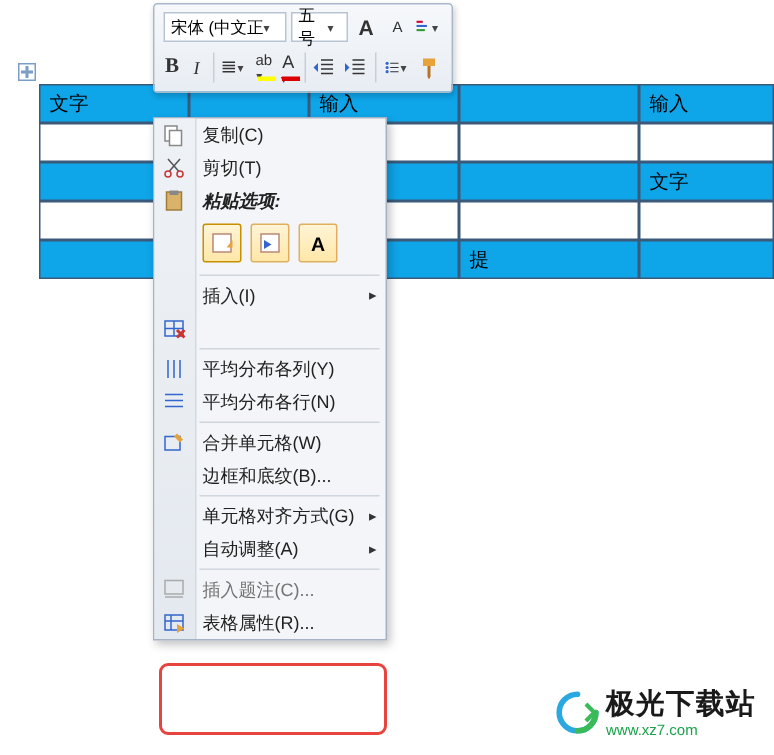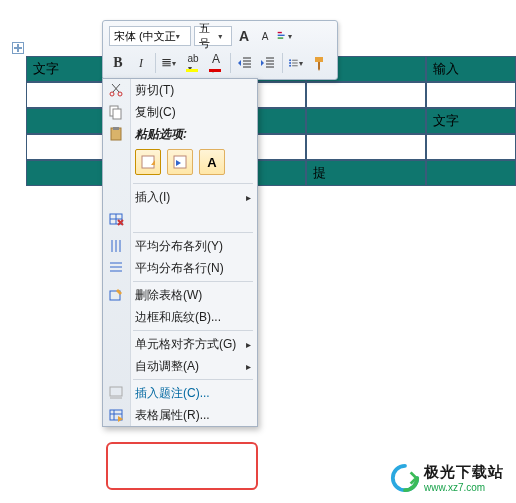--- a/index.html
+++ b/index.html
@@ -5,63 +5,63 @@
 * { margin: 0; padding: 0; box-sizing: border-box; font-family: "Microsoft YaHei", SimSun, sans-serif; }
 body { background: #fff; width: 516px; height: 503px; position: relative; overflow: hidden; }
 
 .anchor { position: absolute; left: 12px; top: 42px; width: 12px; height: 12px; border: 1px solid #7a9ec5; background: #fff; }
 .anchor::before, .anchor::after { content: ''; position: absolute; background: #7a9ec5; }
 .anchor::before { left: 4px; top: 1px; width: 2px; height: 8px; }
 .anchor::after { left: 1px; top: 4px; width: 8px; height: 2px; }
 
 .table-area { position: absolute; left: 26px; top: 56px; width: 490px; }
 .table-row { display: flex; height: 26px; }
-.cell { border: 1px solid #3b5a7a; background: #0f766e; font-size: 13px; padding: 3px 6px; color: #000; }
+.cell { border: 1px solid #3b5a7a; background: #0ea5e9; font-size: 13px; padding: 3px 6px; color: #000; }
 .cell.c1 { width: 100px; }
 .cell.c2 { width: 80px; }
 .cell.c3 { width: 100px; }
 .cell.c4 { width: 120px; }
 .cell.c5 { width: 90px; }
 .cell.white { background: #fff; }
 
-.mini-toolbar { position: absolute; left: 102px; top: 20px; width: 236px; height: 60px; background: linear-gradient(#f6f8fb, #e8edf3); border: 1px solid #a9b8c9; border-radius: 3px; box-shadow: 1px 2px 4px rgba(0,0,0,.2); padding: 3px 6px; }
+.mini-toolbar { position: absolute; left: 102px; top: 2px; width: 200px; height: 60px; background: linear-gradient(#f6f8fb, #e8edf3); border: 1px solid #a9b8c9; border-radius: 3px; box-shadow: 1px 2px 4px rgba(0,0,0,.2); padding: 3px 6px; }
 .tb-row1 { display: flex; align-items: center; gap: 3px; height: 24px; }
 .tb-row2 { display: flex; align-items: center; gap: 5px; height: 26px; margin-top: 2px; }
 .tb-font { font-size: 11px; border: 1px solid #b8c4d2; background: #fff; padding: 1px 4px; height: 20px; display: flex; align-items: center; }
 .tb-dd { width: 10px; font-size: 8px; color: #444; }
 .tb-size { width: 38px; }
 .tb-fontname { width: 82px; }
 .tb-btn { width: 18px; height: 20px; display: flex; align-items: center; justify-content: center; font-size: 12px; color: #333; cursor: pointer; }
 .tb-btn.big { font-size: 14px; font-weight: bold; }
 .tb-sep { width: 1px; height: 20px; background: #c5cfda; }
 .tb-color { position: relative; flex-direction: column; }
 .tb-color::after { content: ''; position: absolute; bottom: 1px; left: 2px; width: 12px; height: 3px; }
 .tb-red::after { background: #d00; }
 .tb-yellow::after { background: #ff0; }
 
 .ctx-menu { position: absolute; left: 102px; top: 78px; width: 156px; background: #f3f5f8; border: 1px solid #a6b3c4; box-shadow: 2px 3px 6px rgba(0,0,0,.25); }
 .ctx-icon-col { position: absolute; left: 0; top: 0; bottom: 0; width: 28px; background: linear-gradient(#eef2f6, #e4e9ef); border-right: 1px solid #d4dae2; }
 .ctx-items { position: relative; }
 .ctx-item { display: flex; align-items: center; height: 22px; padding-left: 32px; font-size: 12px; color: #222; cursor: pointer; position: relative; }
-.ctx-item.disabled { color: #0369a1; }
+.ctx-item.disabled { color: #737373; }
 .ctx-item .arrow { position: absolute; right: 6px; font-size: 10px; color: #333; }
 .ctx-label-bold { font-weight: bold; font-style: italic; }
 .ctx-sep { height: 1px; background: #d0d6de; margin: 2px 4px 2px 30px; }
 .ctx-icon { position: absolute; left: 4px; width: 18px; height: 18px; display: flex; align-items: center; justify-content: center; font-size: 12px; }
 .ctx-paste-opts { display: flex; gap: 6px; padding: 4px 4px 6px 32px; }
 .paste-opt { width: 26px; height: 26px; border: 1px solid #e0b060; background: linear-gradient(#fff4d6,#ffe7a8); border-radius: 2px; display: flex; align-items: center; justify-content: center; cursor: pointer; }
 .paste-opt.sel { border: 1px solid #c79000; }
 
 .highlight-box { position: absolute; left: 106px; top: 442px; width: 152px; height: 48px; border: 2px solid #e74440; border-radius: 6px; pointer-events: none; }
 
 .logo { position: absolute; right: 12px; bottom: 10px; display: flex; align-items: center; gap: 4px; }
 .logo-swirl { width: 30px; height: 30px; position: relative; }
 .logo-swirl svg { width: 30px; height: 30px; }
 .logo-text { display: flex; flex-direction: column; }
-.logo-cn { font-size: 15px; font-weight: bold; color: #1a1a1a; letter-spacing: 1px; }
+.logo-cn { font-size: 19px; font-weight: bold; color: #1a1a1a; letter-spacing: 1px; }
 .logo-url { font-size: 10px; color: #19a24b; }
 
 .svg-ic { width: 16px; height: 16px; }
 </style>
 </head>
 <body>
 
 <div class="anchor"></div>
 
 <div class="table-area">
@@ -172,35 +172,35 @@
     </div>
   </div>
 </div>
 
 <div class="ctx-menu">
   <div class="ctx-icon-col"></div>
   <div class="ctx-items">
     <div class="ctx-item">
       <span class="ctx-icon">
           <svg class="svg-ic" viewBox="0 0 16 16">
+            <rect x="2" y="2" width="8" height="10" fill="#fff" stroke="#888"></rect>
+            <rect x="5" y="5" width="8" height="10" fill="#fff" stroke="#888"></rect>
+          </svg>
+        </span>
+      <span>复制(C)</span>
+    </div>
+    <div class="ctx-item">
+      <span class="ctx-icon">
+          <svg class="svg-ic" viewBox="0 0 16 16">
             <circle cx="4" cy="12" r="2" fill="none" stroke="#c33"></circle>
             <circle cx="12" cy="12" r="2" fill="none" stroke="#c33"></circle>
             <path stroke="#555" d="M5 10L12 2M11 10L4 2"></path>
           </svg>
         </span>
       <span>剪切(T)</span>
-    </div>
-    <div class="ctx-item">
-      <span class="ctx-icon">
-          <svg class="svg-ic" viewBox="0 0 16 16">
-            <rect x="2" y="2" width="8" height="10" fill="#fff" stroke="#888"></rect>
-            <rect x="5" y="5" width="8" height="10" fill="#fff" stroke="#888"></rect>
-          </svg>
-        </span>
-      <span>复制(C)</span>
     </div>
     <div class="ctx-item">
       <span class="ctx-icon">
           <svg class="svg-ic" viewBox="0 0 16 16">
             <rect x="3" y="2" width="10" height="12" fill="#d9b36a" stroke="#a07b3a"></rect>
             <rect x="5" y="1" width="6" height="3" fill="#888"></rect>
           </svg>
         </span>
       <span class="ctx-label-bold">粘贴选项:</span>
     </div>
@@ -253,21 +253,21 @@
       <span>平均分布各行(N)</span>
     </div>
     <div class="ctx-sep"></div>
     <div class="ctx-item">
       <span class="ctx-icon">
           <svg class="svg-ic" viewBox="0 0 16 16">
             <rect x="2" y="4" width="10" height="9" fill="none" stroke="#36c"></rect>
             <path fill="#e8a23a" d="M10 2l4 4-2 2-4-4z"></path>
           </svg>
         </span>
-      <span>删除表格(W)</span>
+      <span>合并单元格(W)</span>
     </div>
     <div class="ctx-item">
       <span>边框和底纹(B)...</span>
     </div>
     <div class="ctx-sep"></div>
     <div class="ctx-item">
       <span>单元格对齐方式(G)</span>
         <span class="arrow">▸</span>
     </div>
     <div class="ctx-item">

